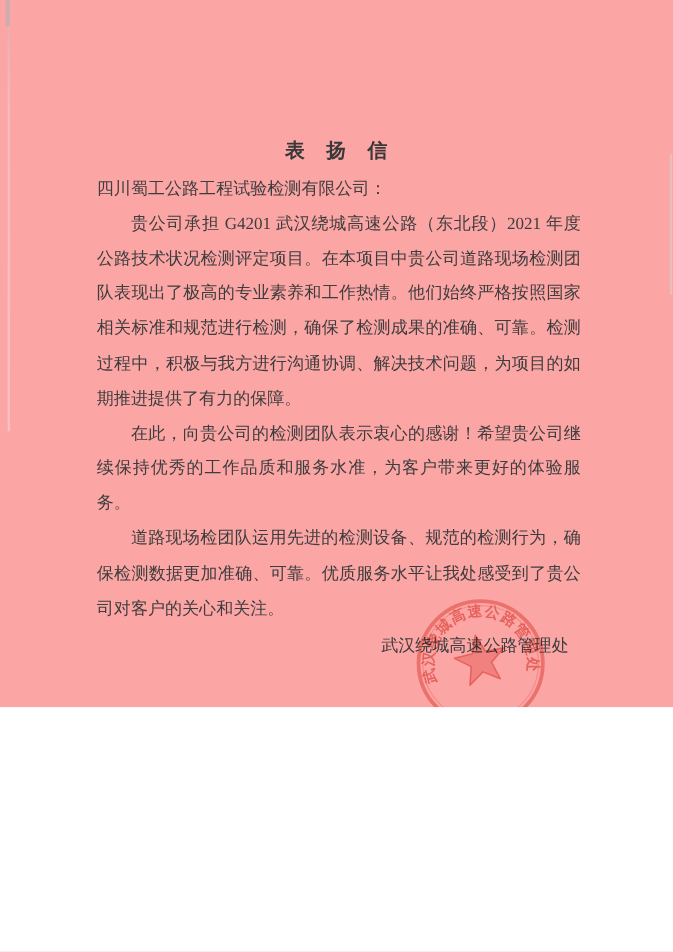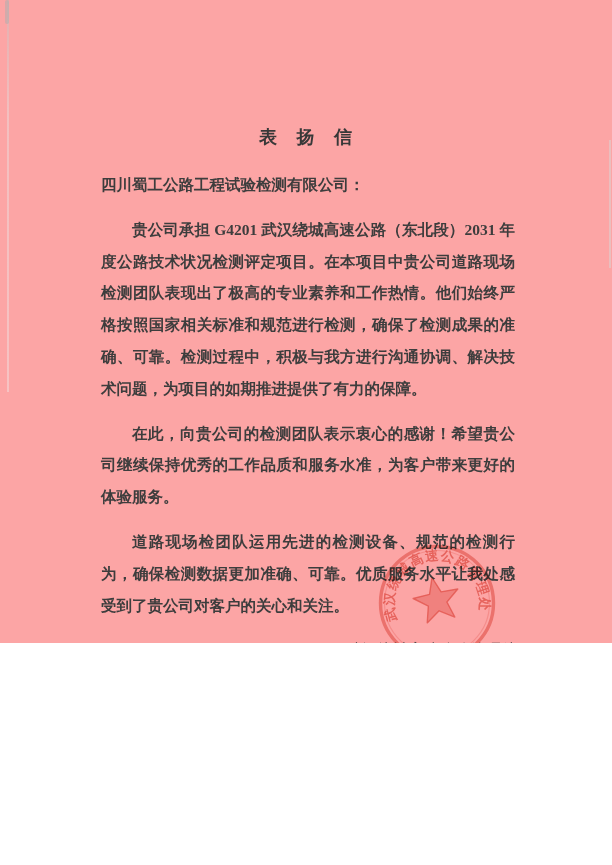--- a/index.html
+++ b/index.html
@@ -33,22 +33,21 @@
     position: absolute;
     top: 156px;
     left: 88px;
     width: 440px;
     font-size: 15.5px;
     line-height: 31.8px;
     text-align: justify;
     text-justify: inter-ideograph;
   }
   .body-text p {
-    margin: 13px;
-    font-weight: bold;
+    margin: 0;
   }
   .body-text p.indent {
     text-indent: 31px;
   }
   .signoff {
     margin-top: 3px;
     text-align: right;
     padding-right: 11px;
   }
   .signoff .sig-line,
@@ -146,21 +145,21 @@
   <div class="scan-edge-left"></div>
   <div class="scan-corner-mark"></div>
   <div class="scan-edge-right"></div>
   <div class="scan-smudge-1"></div>
   <div class="scan-smudge-2"></div>
 
   <h1 class="title">表 扬 信</h1>
 
   <div class="body-text">
     <p class="salutation">四川蜀工公路工程试验检测有限公司：</p>
-    <p class="indent">贵公司承担 G4201 武汉绕城高速公路（东北段）2031 年度公路技术状况检测评定项目。在本项目中贵公司道路现场检测团队表现出了极高的专业素养和工作热情。他们始终严格按照国家相关标准和规范进行检测，确保了检测成果的准确、可靠。检测过程中，积极与我方进行沟通协调、解决技术问题，为项目的如期推进提供了有力的保障。</p>
+    <p class="indent">贵公司承担 G4201 武汉绕城高速公路（东北段）2021 年度公路技术状况检测评定项目。在本项目中贵公司道路现场检测团队表现出了极高的专业素养和工作热情。他们始终严格按照国家相关标准和规范进行检测，确保了检测成果的准确、可靠。检测过程中，积极与我方进行沟通协调、解决技术问题，为项目的如期推进提供了有力的保障。</p>
     <p class="indent">在此，向贵公司的检测团队表示衷心的感谢！希望贵公司继续保持优秀的工作品质和服务水准，为客户带来更好的体验服务。</p>
     <p class="indent">道路现场检团队运用先进的检测设备、规范的检测行为，确保检测数据更加准确、可靠。优质服务水平让我处感受到了贵公司对客户的关心和关注。</p>
 
     <div class="signoff">
       <span class="sig-line">武汉绕城高速公路管理处</span>
     </div>
   </div>
 
   <svg class="seal" viewBox="-65 -65 130 130" xmlns="http://www.w3.org/2000/svg">
     <circle class="ring" cx="0" cy="0" r="56.5" stroke="#dd5f50"></circle>

